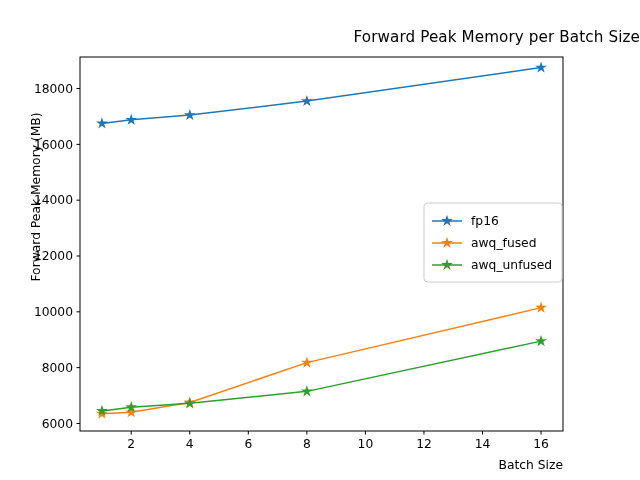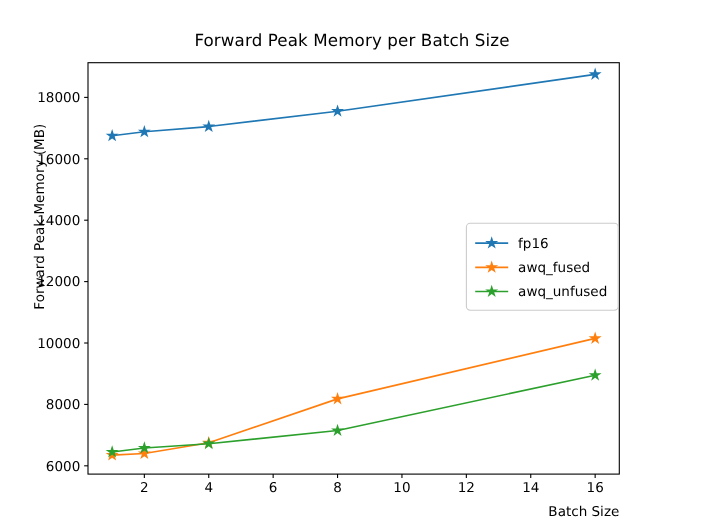--- a/index.html
+++ b/index.html
@@ -17,21 +17,21 @@
     position: relative;
     width: 640px;
     height: 480px;
     background: #ffffff;
   }
   #chart-title {
     position: absolute;
     left: 0;
     top: 28px;
     width: 640px;
-    text-align: center;
+    text-align: right;
     font-size: 15.2px;
     color: #000000;
     letter-spacing: 0.1px;
   }
   #ylabel {
     position: absolute;
     left: -104px;
     top: 190px;
     width: 280px;
     text-align: center;

